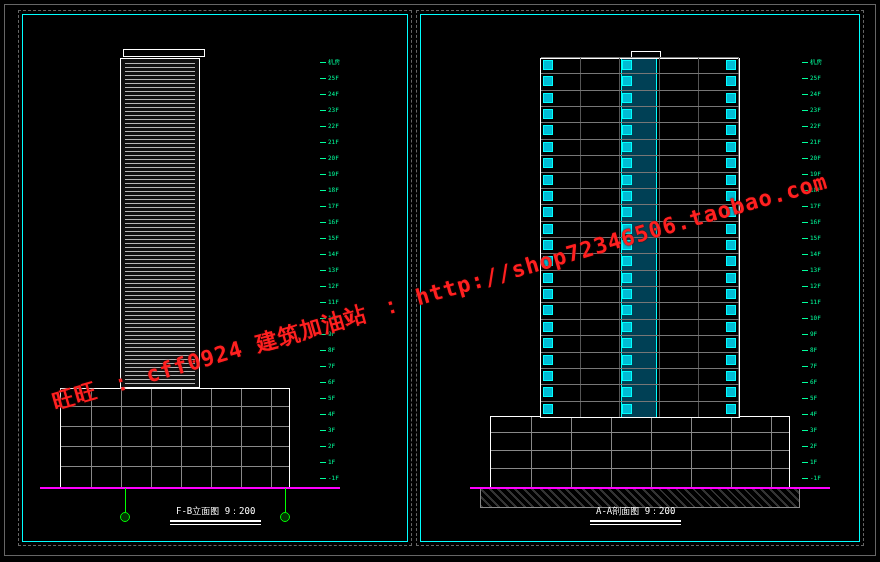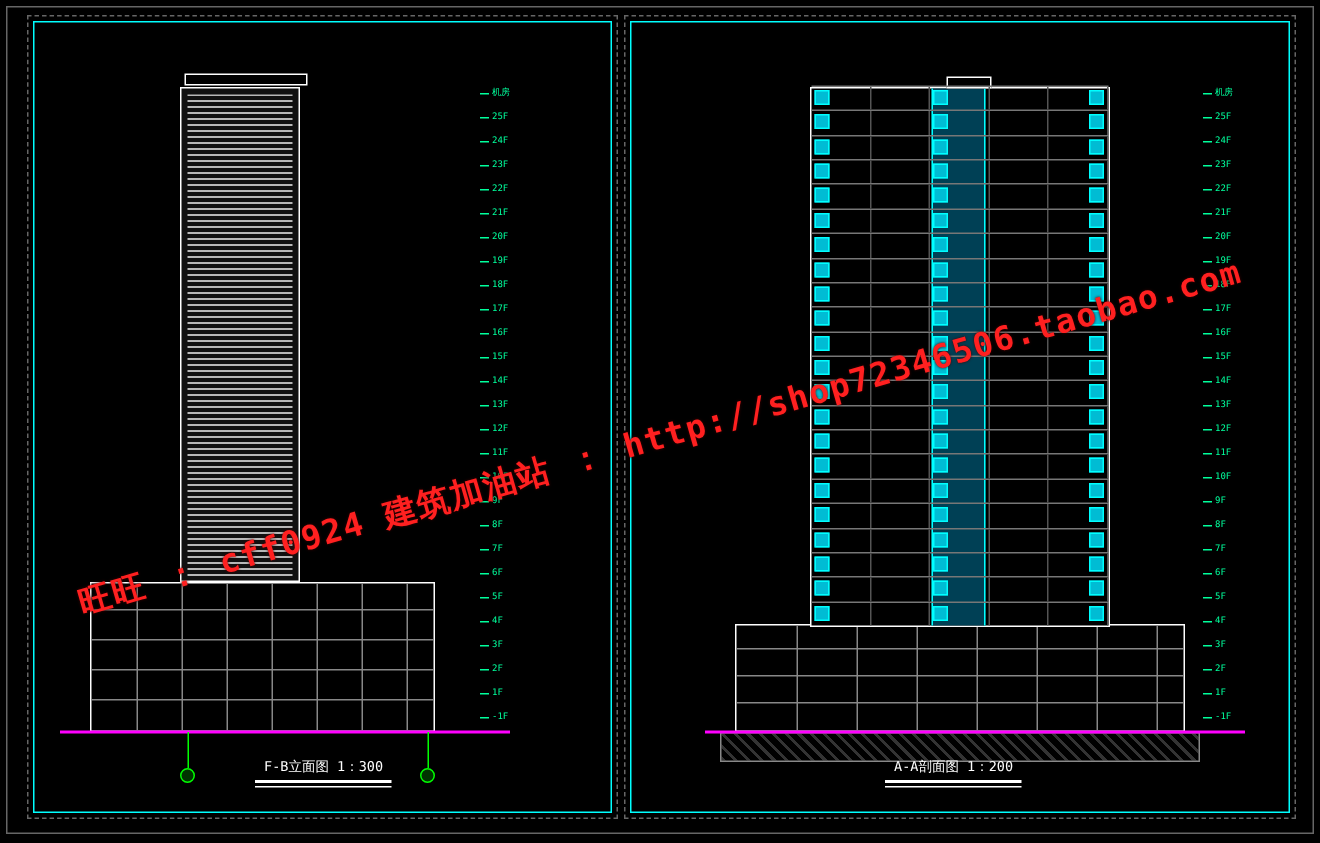--- a/index.html
+++ b/index.html
@@ -339,21 +339,21 @@
       <span class="fl-tick"></span>
       <span>25F</span>
     </div>
     <div class="floor-label-row">
       <span class="fl-tick"></span>
       <span>机房</span>
     </div>
   </div>
 
 <div class="dwg-title" style="left:170px;">
-  <span>F-B立面图 1：300</span>
+  <span>F-B立面图 9：200</span>
   <div class="under"></div>
 </div>
 
 <div class="section">
   <div class="section-podium">
     <div class="podium-floor" style="bottom:18px"></div>
     <div class="podium-floor" style="bottom:36px"></div>
     <div class="podium-floor" style="bottom:54px"></div>
     <div class="podium-col" style="left:40px"></div>
     <div class="podium-col" style="left:80px"></div>
@@ -762,17 +762,17 @@
       <span class="fl-tick"></span>
       <span>25F</span>
     </div>
     <div class="floor-label-row">
       <span class="fl-tick"></span>
       <span>机房</span>
     </div>
   </div>
 
 <div class="dwg-title" style="left:590px;">
-  <span>A-A剖面图 1：200</span>
+  <span>A-A剖面图 9：200</span>
   <div class="under"></div>
 </div>
 
 <div class="watermark">旺旺 ： cff0924  建筑加油站 ： http://shop72346506.taobao.com</div>
 
 </body></html>

